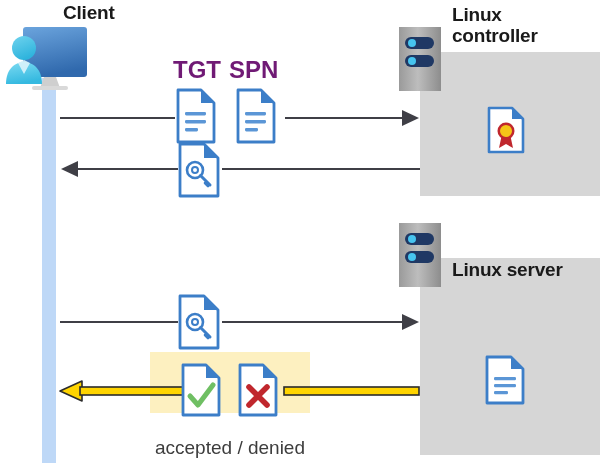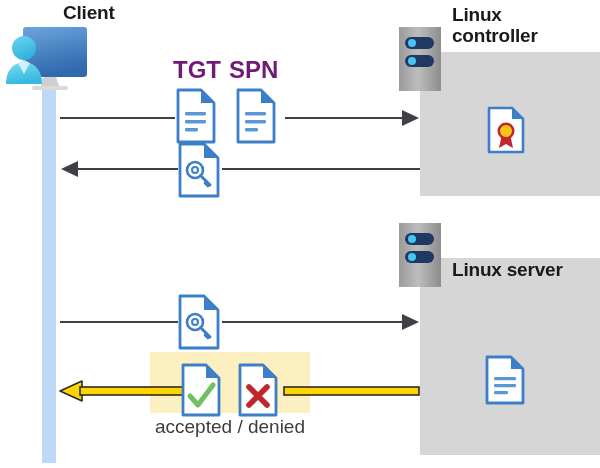--- a/index.html
+++ b/index.html
@@ -248,15 +248,15 @@
   </div>
 
   <div class="abs" style="left:238px; top:363px; width:40px; height:54px;">
     <svg width="40" height="54" viewBox="0 0 40 54">
       <path d="M2 2 H25 L38 15 V52 H2 Z" fill="#ffffff" stroke="#3c7ec8" stroke-width="2.8" stroke-linejoin="round"></path>
       <path d="M25 2 L38 15 H25 Z" fill="#3c7ec8"></path>
       <path d="M11 24 L29 42 M29 24 L11 42" stroke="#c0272d" stroke-width="5.6" stroke-linecap="round"></path>
     </svg>
   </div>
 
-  <div class="abs label-plain" style="left:130px; top:416px; width:200px; text-align:center;">accepted / denied</div>
+  <div class="abs label-plain" style="left:130px; top:437px; width:200px; text-align:center;">accepted / denied</div>
 
 </div>
 
 </body></html>

